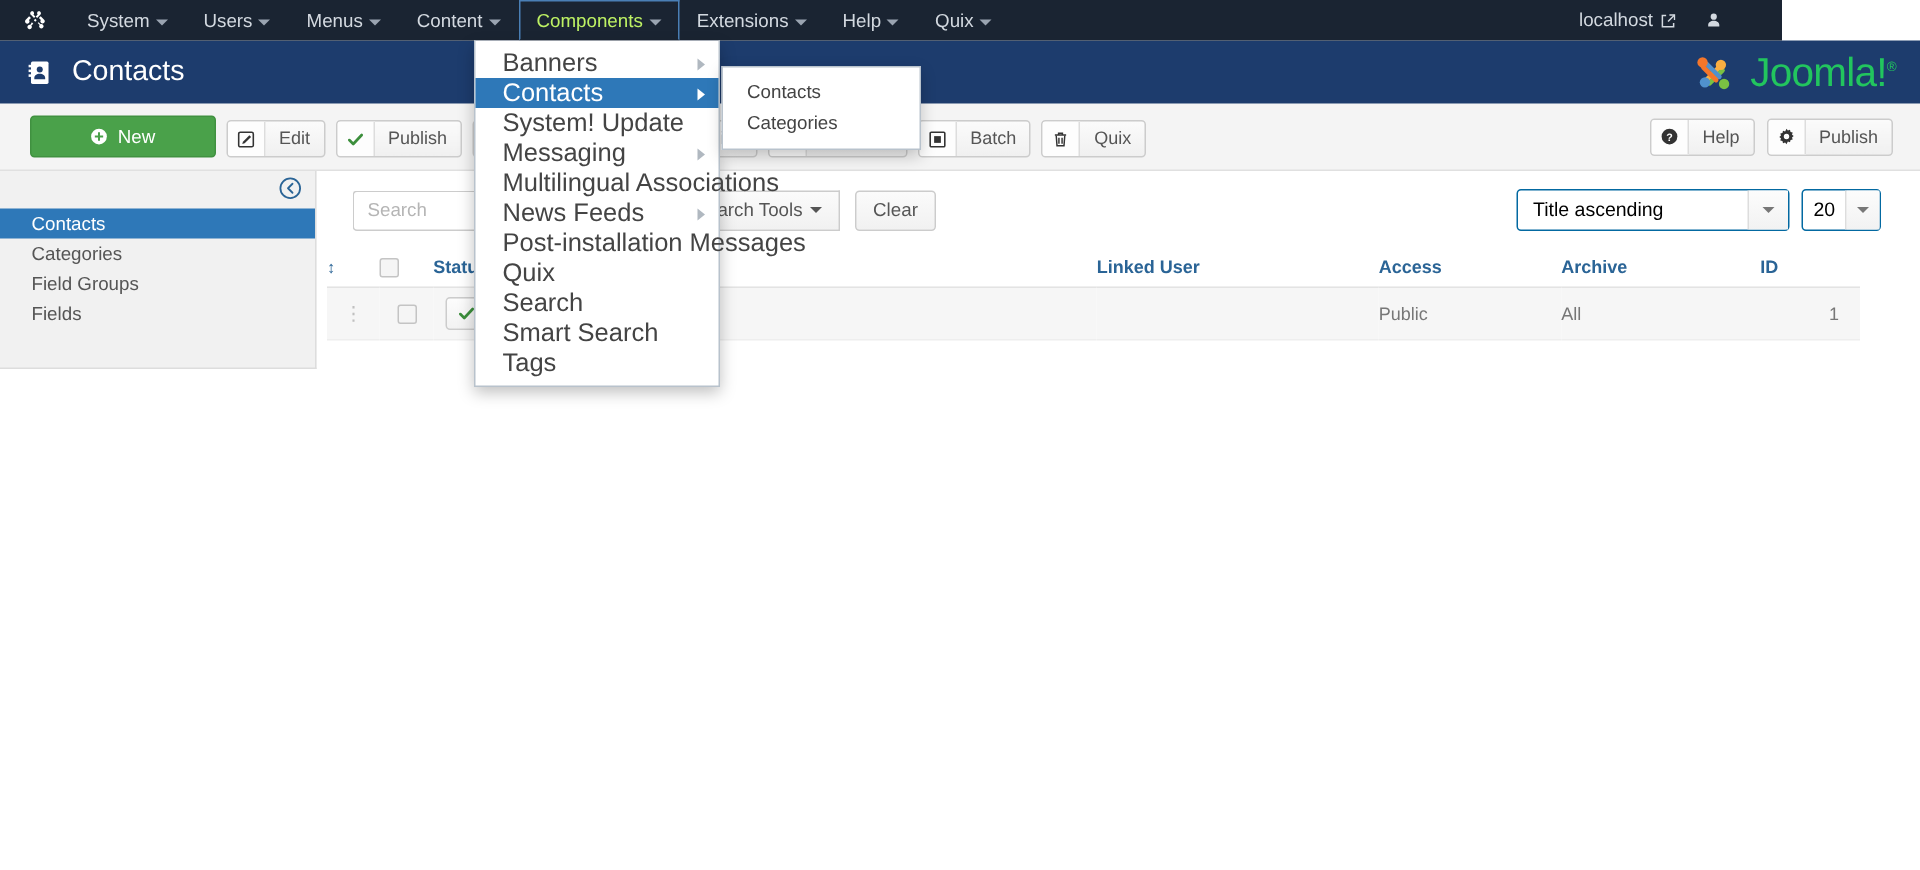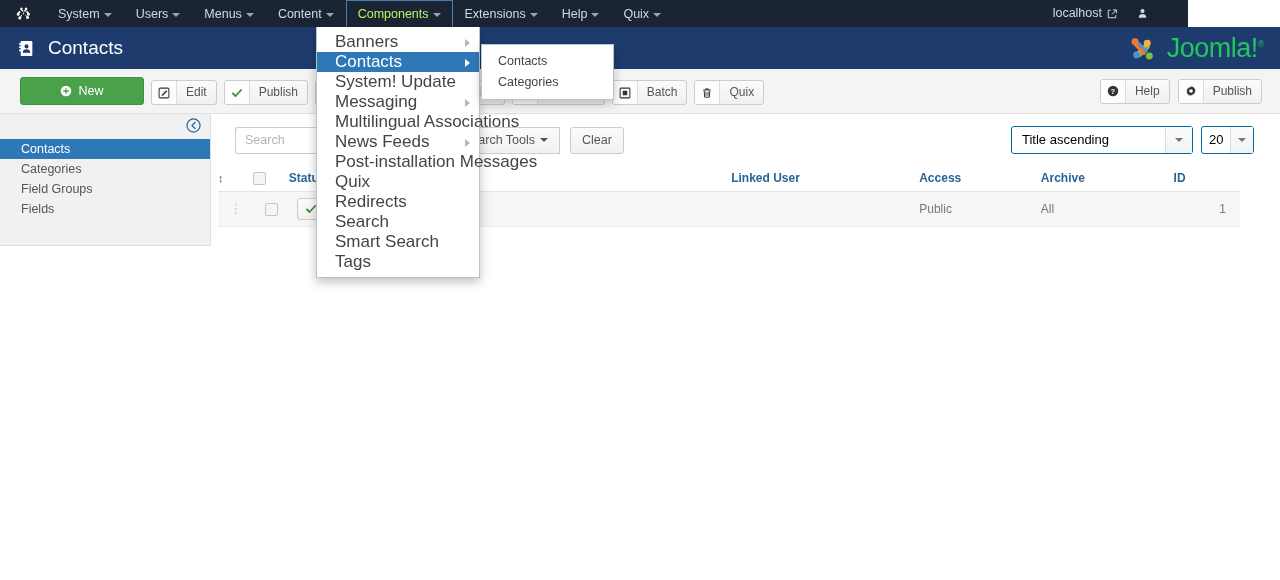--- a/index.html
+++ b/index.html
@@ -667,23 +667,20 @@
     <span>News Feeds</span>
     <span class="dd-arrow"></span>
   </div>
   <div class="dd-item">
     <span>Post-installation Messages</span>
   </div>
   <div class="dd-item">
     <span>Quix</span>
   </div>
   <div class="dd-item">
-    <span>Redirects</span>
-  </div>
-  <div class="dd-item">
     <span>Search</span>
   </div>
   <div class="dd-item">
     <span>Smart Search</span>
   </div>
   <div class="dd-item">
     <span>Tags</span>
   </div>
 </div>
 

